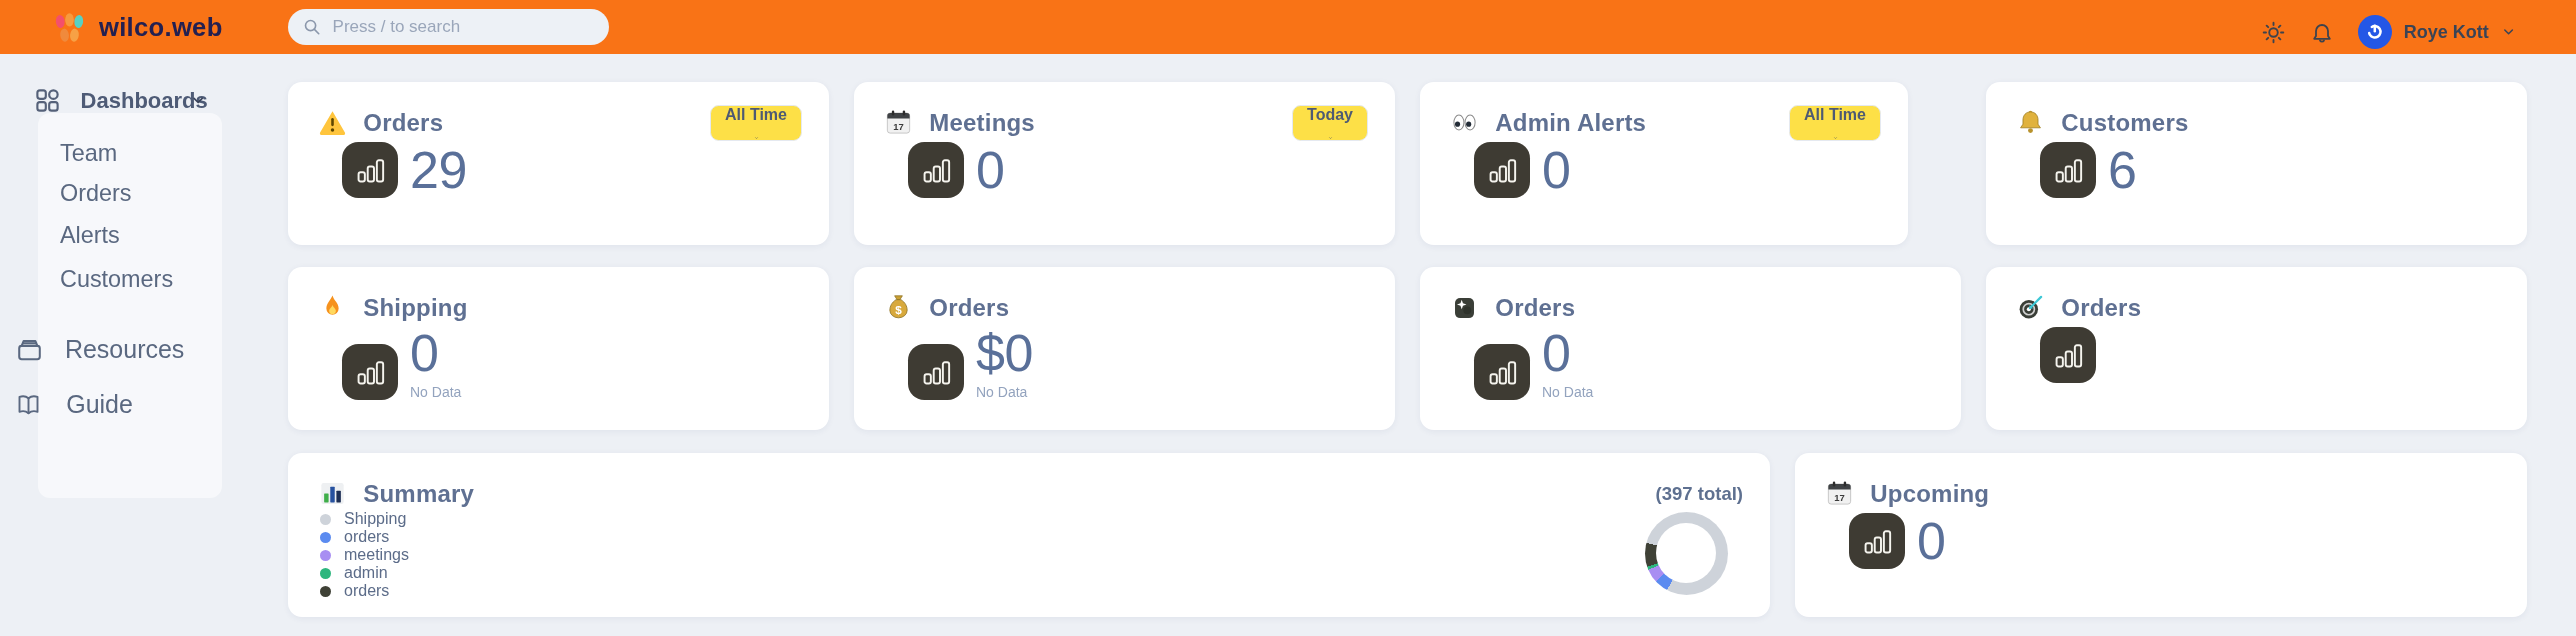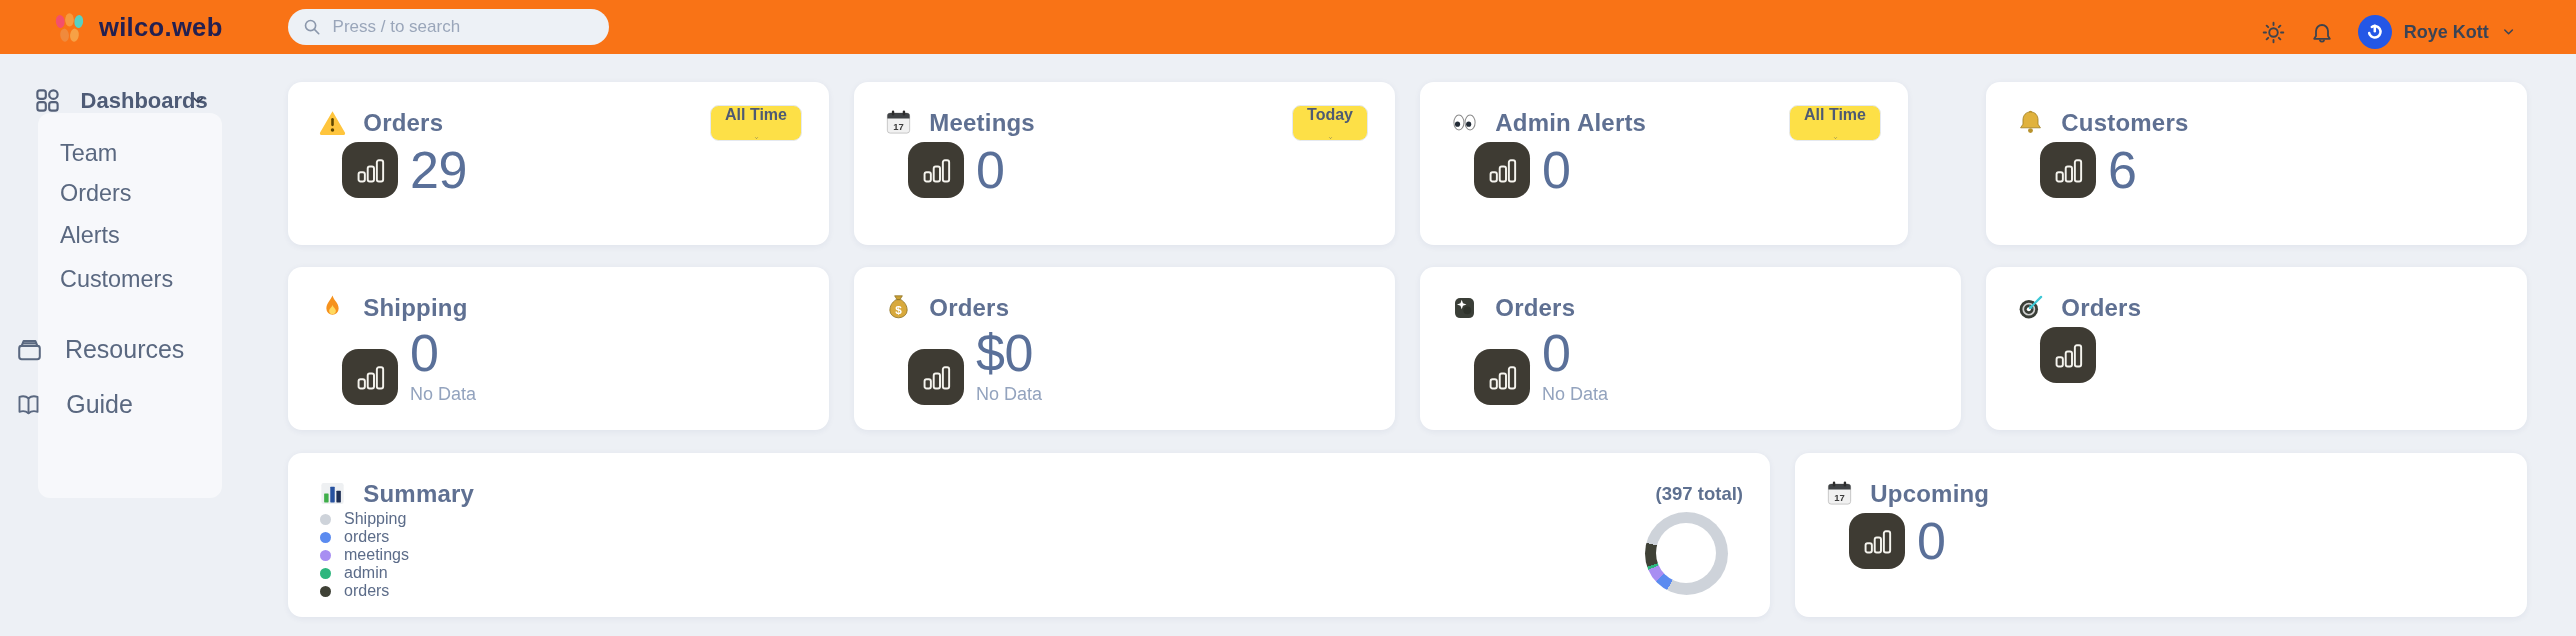--- a/index.html
+++ b/index.html
@@ -43,21 +43,21 @@
   .filter-btn { margin-left:auto; display:flex; align-items:center; gap:12px; height:36px;
                 padding:0 14px; background:#fde047; border:1.1px solid #e5e9f0; border-radius:8.7px;
                 font-size:16px; font-weight:700; color:#4e5a73; cursor:pointer; white-space:nowrap;flex-direction:column; }
   .value-row { position:absolute; left:30px; top:60px; display:flex; align-items:flex-end; gap:12px;padding-left:24px; }
   .tile { width:56px; height:56px; border-radius:16.3px; background:#3e3b33; flex:0 0 auto;
           display:flex; align-items:center; justify-content:center; }
   .value-col { min-height:56px; display:flex; flex-direction:column; justify-content:center; }
   .big-num-row { display:flex; align-items:center; }
   .big-num { font-size:52px; font-weight:500; color:#5a7099; letter-spacing:-0.5px; line-height:52px; }
   .suffix { font-size:18.5px; font-weight:700; color:#5a7099; margin-left:8.7px; margin-top:-15.2px; }
-  .subtext { font-size:18px; color:#93a3be; margin-top:5.4px; }
+  .subtext { font-size:14px; color:#93a3be; margin-top:5.4px; }
 
   
   .total-label { margin-left:auto; font-size:18.5px; font-weight:700; color:#5e7090; }
   .legend { position:absolute; left:32px; top:57px; display:flex; flex-direction:column; }
   .legend-row { height:18px; display:flex; align-items:center; gap:13px; }
   .legend-dot { width:11px; height:11px; border-radius:50%; background:#ccc; flex:0 0 auto; }
   .legend-label { font-size:16px; color:#5c6c89; }
   .donut { position:absolute; left:1357px; top:59px; width:83px; height:83px; border-radius:50%;
            background:#d0d4db; }
   .donut-hole { position:absolute; left:11.4px; top:11.4px; width:60px; height:60px; border-radius:50%; background:#fff; }

